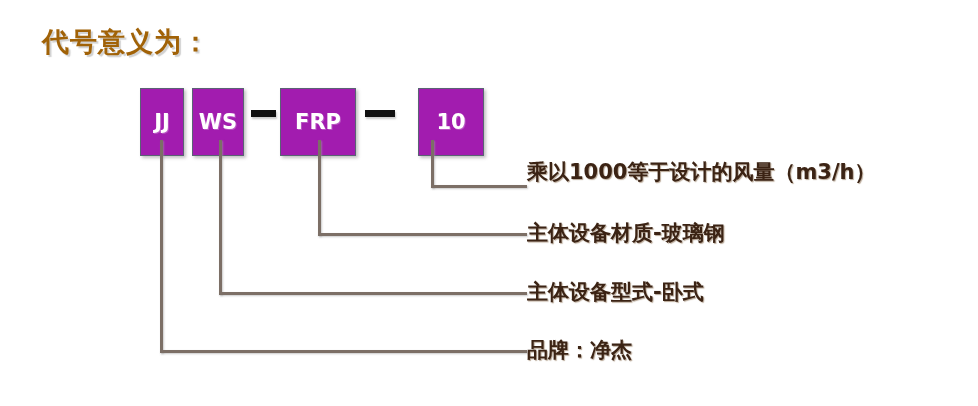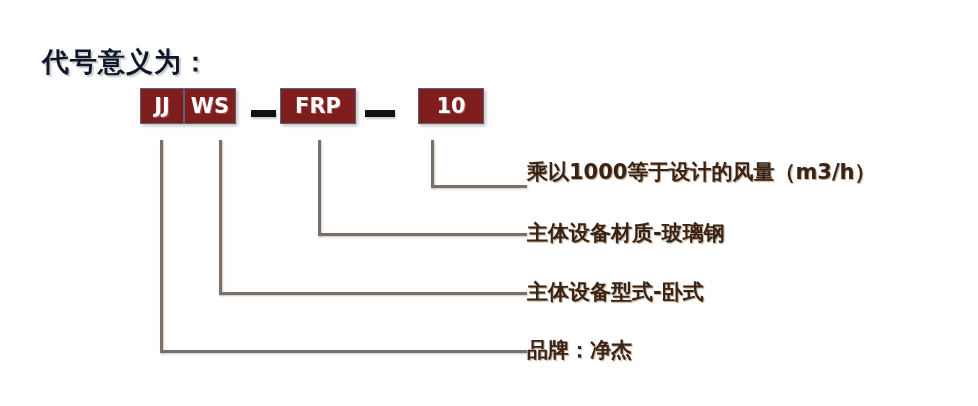--- a/index.html
+++ b/index.html
@@ -23,46 +23,45 @@
   }
 
   
   .title {
     position: absolute;
     left: 42px;
     top: 28px;
     font-size: 27px;
     font-weight: bold;
     letter-spacing: 1px;
-    color: #0f172a;
+    color: #a16207;
     text-shadow: 2px 2px 1px rgba(150,150,150,0.45);
     white-space: nowrap;
     line-height: 1;
-    margin-top: 20px;
   }
 
   
   .code-box {
     position: absolute;
     top: 88px;
-    height: 36px;
-    background: #7f1d1d;
+    height: 68px;
+    background: #a21caf;
     border: 1px solid #5A6275;
     box-shadow: 2px 2px 3px rgba(120,120,120,0.45);
     color: #ffffff;
     font-weight: bold;
     font-size: 21px;
     display: flex;
     align-items: center;
     justify-content: center;
     box-sizing: border-box;
     text-shadow: 1px 1px 0px rgba(255,255,255,0.25);
   }
   .box-jj  { left: 140px; width: 44px; }
-  .box-ws  { left: 184px; width: 52px; }
+  .box-ws  { left: 192px; width: 52px; }
   .box-frp { left: 280px; width: 76px; }
   .box-10  { left: 418px; width: 66px; }
 
   
   .dash {
     position: absolute;
     top: 110px;
     height: 7px;
     background: #101010;
     box-shadow: 1px 2px 2px rgba(150,150,150,0.5);

